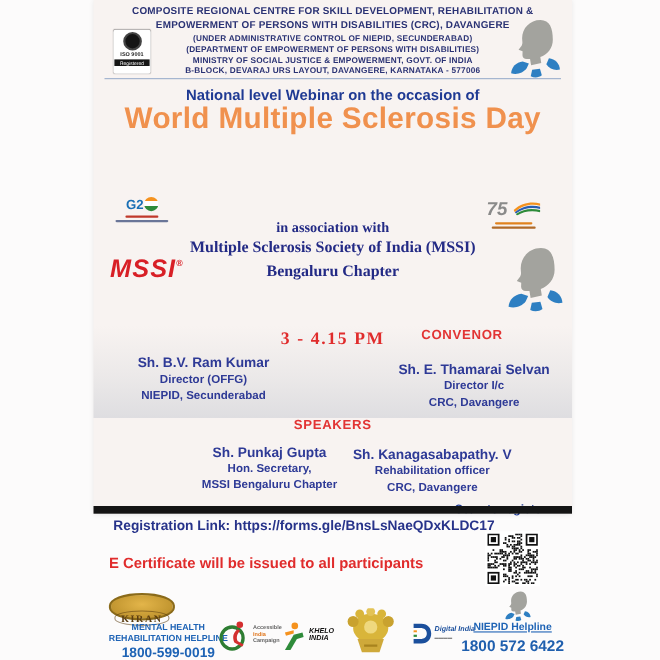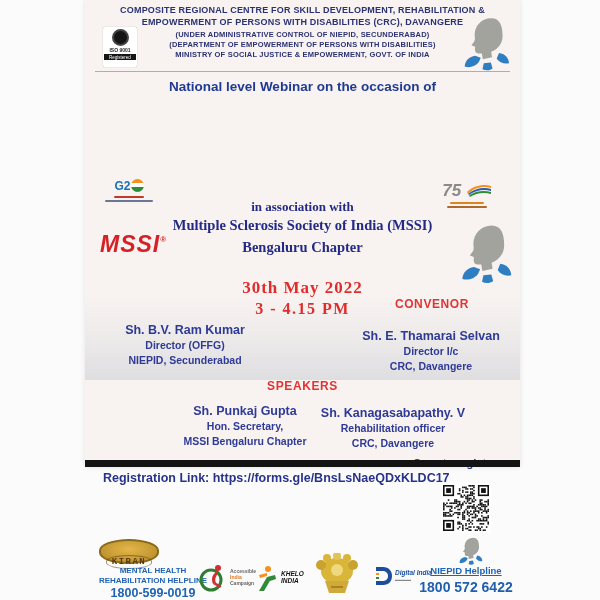--- a/index.html
+++ b/index.html
@@ -55,21 +55,21 @@
   
   .watermark { left:0; top:296px; width:100%; height:84px;
     background:linear-gradient(180deg,rgba(185,192,200,0) 0%,rgba(185,192,200,.20) 55%,rgba(168,176,190,.32) 100%); }
 
   
   .event-date { top:278px; font-family:"Liberation Serif", serif; font-size:17px; font-weight:bold; color:#e02c2c; letter-spacing:1px; }
   .event-time { top:300px; font-family:"Liberation Serif", serif; font-size:16px; font-weight:bold; color:#e02c2c; letter-spacing:1.5px; }
 
   .red-label { font-size:12px; font-weight:bold; color:#e23434; letter-spacing:.6px; }
   .patron-label { left:25px; top:297px; width:140px; text-align:center; }
-  .convenor-label { right:18px; top:297px; width:140px; text-align:center; }
+  .convenor-label { right:30px; top:297px; width:140px; text-align:center; }
   .speakers-label { top:379px; }
 
   .person { text-align:center; color:#2e3a96; }
   .person .nm { font-size:12.5px; font-weight:bold; line-height:16px; }
   .person .rl { font-size:10.5px; font-weight:bold; line-height:14.5px; }
   .patron-block { left:15px; top:322px; width:170px; }
   .convenor-block { left:260px; top:328px; width:172px; }
   .speaker-1 { left:72px; top:403px; width:176px; }
   .speaker-2 { left:218px; top:405px; width:180px; }
 
@@ -78,21 +78,21 @@
   .reg-link { left:18px; top:471px; font-size:12.5px; font-weight:bold; color:#27338a; }
   .qr-box { left:356px; top:483px; width:50px; height:50px; background:#fff; padding:2px; }
   .qr-box svg { width:100%; height:100%; display:block; }
   .ecert { left:14px; top:504px; font-size:13.5px; font-weight:bold; color:#e02c2c; }
 
   
   .footer-head { left:372px; top:536px; width:28px; height:30px; }
   .kiran { left:14px; top:539px; width:60px; height:25px; border-radius:50%/46%;
     background:radial-gradient(ellipse at 50% 40%, #e3b54a 0%, #c29630 70%, #9c7420 100%);
     border:2px solid #8a6a1a; display:flex; align-items:center; justify-content:center; }
-  .kiran-text { font-family:Liberation Mono, monospace; font-size:9px; font-weight:bold; color:#5a3c10; letter-spacing:1.5px; border:1px solid rgba(90,60,16,.55); border-radius:50%/46%; padding:1px 5px;margin-top:21px; }
+  .kiran-text { font-family:Liberation Serif, serif; font-size:9px; font-weight:bold; color:#5a3c10; letter-spacing:1.5px; border:1px solid rgba(90,60,16,.55); border-radius:50%/46%; padding:1px 5px;margin-top:21px; }
   .mental { left:-2px; top:566px; width:140px; text-align:center; color:#1e63b5; }
   .mental .l { font-size:8px; font-weight:bold; line-height:9.5px; }
   .mental .n { font-size:12.5px; font-weight:bold; margin-top:1px; }
   .niepid-help { right:2px; top:565px; width:104px; text-align:center; color:#1e63b5; }
   .niepid-help .l { font-size:9.5px; font-weight:bold; text-decoration:underline; }
   .niepid-help .n { font-size:14px; font-weight:bold; margin-top:3px; color:#1f5fae; }
 
   .logo-cell { display:flex; align-items:center; gap:2px; }
   .accessible { left:113px; top:563px; }
   .acc-caption { font-size:5px; color:#666; line-height:5.8px; font-weight:bold; }
@@ -119,34 +119,36 @@
   <div class="abs iso-badge">
     <div class="iso-circle"></div>
     <div class="iso-text">ISO 9001</div>
     <div class="iso-banner">Registered</div>
   </div>
 
   <div class="abs ctr org-sub">
     <div>(UNDER ADMINISTRATIVE CONTROL OF NIEPID, SECUNDERABAD)</div>
     <div>(DEPARTMENT OF EMPOWERMENT OF PERSONS WITH DISABILITIES)</div>
     <div>MINISTRY OF SOCIAL JUSTICE &amp; EMPOWERMENT, GOVT. OF INDIA</div>
+    <div>B-BLOCK, DEVARAJ URS LAYOUT, DAVANGERE, KARNATAKA - 577006</div>
   </div>
 
   <div class="abs head-logo" style="right:6px; top:15px; width:54px; height:58px;">
       <svg viewBox="0 0 48 54" xmlns="http://www.w3.org/2000/svg">
         <path d="M28 3c-9 0-15.5 7-15.5 15.5 0 2.5.8 4.2-.4 6.2l-2.6 3.5 3.4 1.3-.1 3.2c0 2 1.4 3.2 3.6 3.2h2.8l.9 5.4 8.6-1.9-.8-5.1c6-2.2 10.6-7.4 10.6-14.7C38.5 10 36 3 28 3z" fill="#a3a39e"></path>
         <path d="M13 38c-5.5.8-9.5 4.6-9.8 10 4.8 1.6 10.3-.3 13.2-4.2l1.8-4z" fill="#2e7fc2"></path>
         <path d="M33 40.5c2.6 3.8 7 5.6 11.5 4.4-.4-5.4-4-9-9.3-9.6z" fill="#2e7fc2"></path>
         <path d="M21 45l-1.2 5.5c3 1.6 6.8 1.3 9.4-.7l-1.6-5.6z" fill="#2e7fc2"></path>
       </svg>
     </div>
 
   <div class="abs divider"></div>
 
   <div class="abs ctr occasion">National level Webinar on the occasion of</div>
+  <div class="abs ctr main-title">World Multiple Sclerosis Day</div>
 
   <div class="abs g20">
     <div class="g20-word"><span>G2</span><span class="g20-zero"></span></div>
     <div class="tiny-bar" style="width:30px;background:#c0392b;"></div>
     <div class="tiny-bar" style="width:48px;background:#6a7598;"></div>
   </div>
 
   <div class="abs ctr assoc-1">in association with</div>
   <div class="abs ctr assoc-2">Multiple Sclerosis Society of India (MSSI)</div>
   <div class="abs ctr assoc-3">Bengaluru Chapter</div>
@@ -170,21 +172,20 @@
       <svg viewBox="0 0 48 54" xmlns="http://www.w3.org/2000/svg">
         <path d="M28 3c-9 0-15.5 7-15.5 15.5 0 2.5.8 4.2-.4 6.2l-2.6 3.5 3.4 1.3-.1 3.2c0 2 1.4 3.2 3.6 3.2h2.8l.9 5.4 8.6-1.9-.8-5.1c6-2.2 10.6-7.4 10.6-14.7C38.5 10 36 3 28 3z" fill="#a3a39e"></path>
         <path d="M13 38c-5.5.8-9.5 4.6-9.8 10 4.8 1.6 10.3-.3 13.2-4.2l1.8-4z" fill="#2e7fc2"></path>
         <path d="M33 40.5c2.6 3.8 7 5.6 11.5 4.4-.4-5.4-4-9-9.3-9.6z" fill="#2e7fc2"></path>
         <path d="M21 45l-1.2 5.5c3 1.6 6.8 1.3 9.4-.7l-1.6-5.6z" fill="#2e7fc2"></path>
       </svg>
     </div>
 
   <div class="abs watermark"></div>
 
-  <div class="abs ctr event-date">30th May 2022</div>
   <div class="abs ctr event-time">3 - 4.15 PM</div>
 
   <div class="abs red-label convenor-label">CONVENOR</div>
 
   <div class="abs person patron-block">
     <div class="nm">Sh. B.V. Ram Kumar</div>
     <div class="rl">Director (OFFG)</div>
     <div class="rl">NIEPID, Secunderabad</div>
   </div>
 
@@ -472,20 +473,21 @@
           <rect x="17" y="28" width="1" height="1" fill="#111"></rect>
           <rect x="20" y="28" width="1" height="1" fill="#111"></rect>
           <rect x="21" y="28" width="1" height="1" fill="#111"></rect>
           <rect x="23" y="28" width="1" height="1" fill="#111"></rect>
           <rect x="25" y="28" width="1" height="1" fill="#111"></rect>
           <rect x="26" y="28" width="1" height="1" fill="#111"></rect>
         </g>
     </svg>
   </div>
 
+  <div class="abs ecert">E Certificate will be issued to all participants</div>
 
   <div class="abs head-logo footer-head">
       <svg viewBox="0 0 48 54" xmlns="http://www.w3.org/2000/svg">
         <path d="M28 3c-9 0-15.5 7-15.5 15.5 0 2.5.8 4.2-.4 6.2l-2.6 3.5 3.4 1.3-.1 3.2c0 2 1.4 3.2 3.6 3.2h2.8l.9 5.4 8.6-1.9-.8-5.1c6-2.2 10.6-7.4 10.6-14.7C38.5 10 36 3 28 3z" fill="#a3a39e"></path>
         <path d="M13 38c-5.5.8-9.5 4.6-9.8 10 4.8 1.6 10.3-.3 13.2-4.2l1.8-4z" fill="#2e7fc2"></path>
         <path d="M33 40.5c2.6 3.8 7 5.6 11.5 4.4-.4-5.4-4-9-9.3-9.6z" fill="#2e7fc2"></path>
         <path d="M21 45l-1.2 5.5c3 1.6 6.8 1.3 9.4-.7l-1.6-5.6z" fill="#2e7fc2"></path>
       </svg>
     </div>
 

